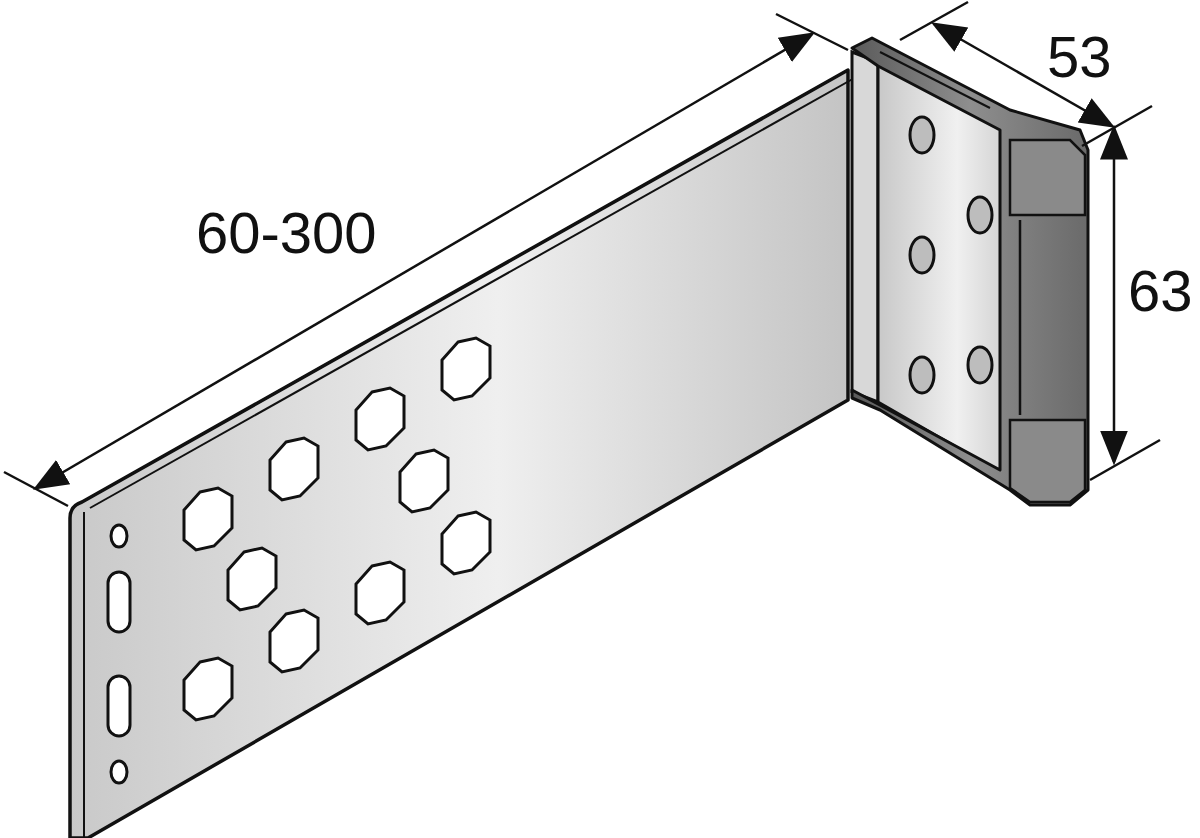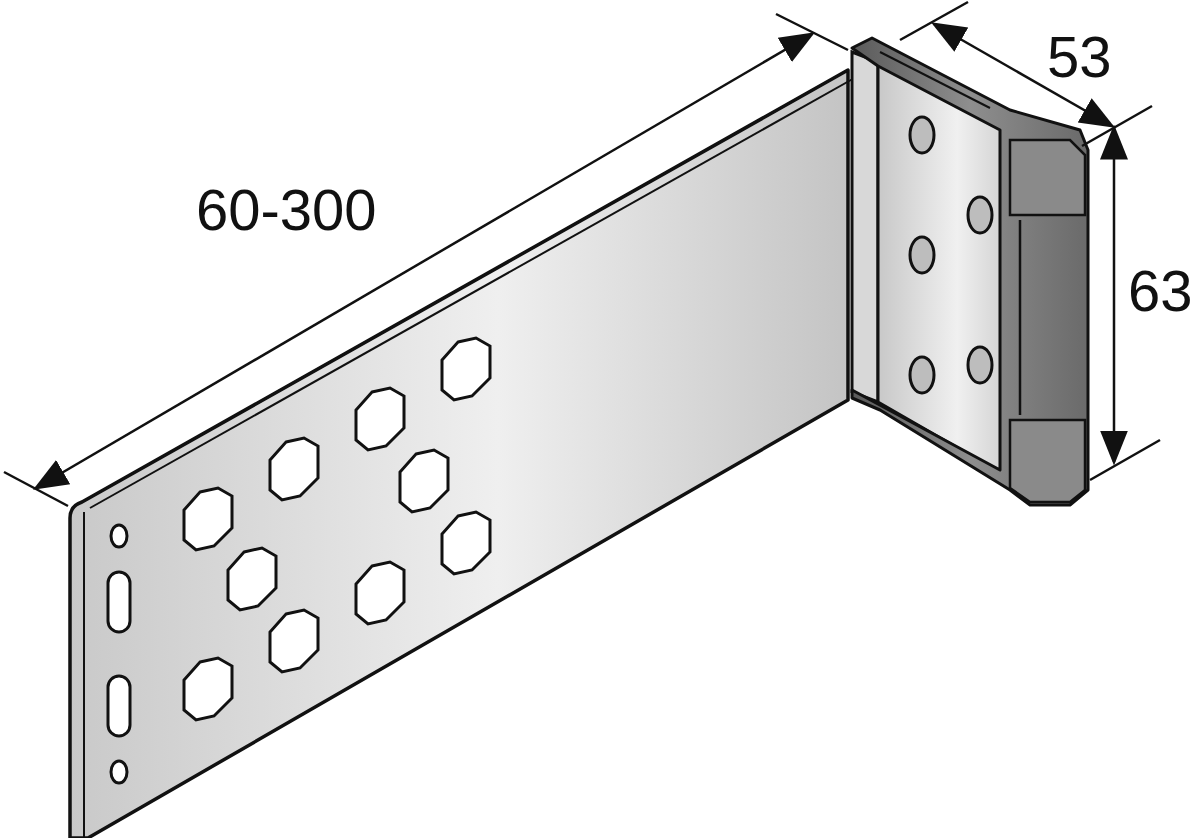--- a/index.html
+++ b/index.html
@@ -1,19 +1,19 @@
 <!DOCTYPE html>
 <html><head>
 <meta charset="utf-8">
 <style>
   html, body { margin: 0; padding: 0; background: #ffffff; }
   body { width: 1200px; height: 838px; overflow: hidden; position: relative; font-family: "Liberation Sans", sans-serif; }
   svg.drawing { position: absolute; left: 0; top: 0; width: 1200px; height: 838px; }
   .dim-label { position: absolute; font-family: "Liberation Sans", sans-serif; font-size: 58px; color: #111; line-height: 1; white-space: nowrap; }
-  #lbl-length { left: 196px; top: 181px; }
+  #lbl-length { left: 196px; top: 204px; }
   #lbl-width { left: 1027px; top: 28px; margin-left: 20px; }
   #lbl-height { left: 1128px; top: 262px; }
 </style>
 </head>
 <body>
 
 <svg class="drawing" viewBox="0 0 1200 838" xmlns="http://www.w3.org/2000/svg">
   <defs>
     <linearGradient id="gLong" x1="0" y1="0" x2="1" y2="0">
       <stop offset="0" stop-color="#c9c9c9"></stop>

